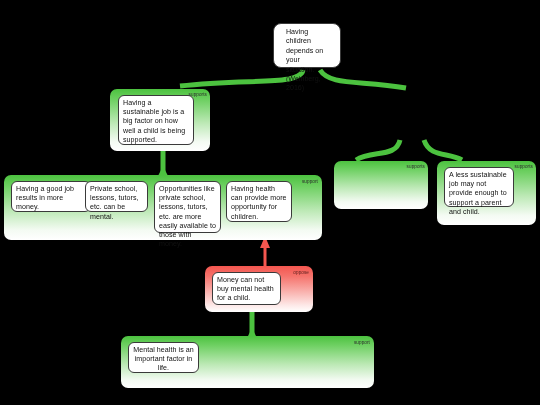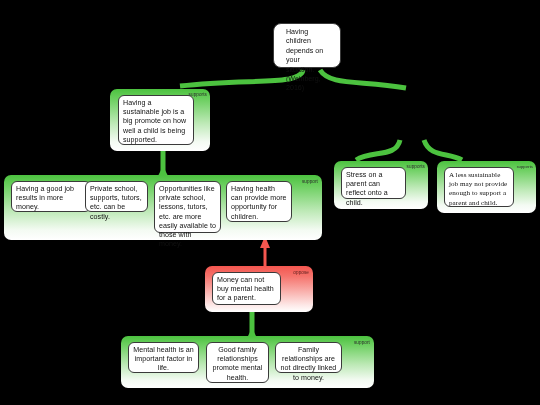--- a/index.html
+++ b/index.html
@@ -38,48 +38,45 @@
     <path d="M424,140 C430,158 448,152 462,160" fill="none" stroke="#4cc23f" stroke-width="5"></path>
     <path d="M265,242 L265,266" fill="none" stroke="#f4564f" stroke-width="3"></path>
     <polygon points="265,236 260,248 270,248" fill="#f4564f"></polygon>
     <path d="M252,312 L252,334" fill="none" stroke="#4cc23f" stroke-width="5"></path>
     <polygon points="252,328 246,340 258,340" fill="#4cc23f"></polygon>
   </svg>
 
   <div class="root" style="left:273px;top:23px;width:68px;height:45px;">Having children depends on your situation. (Weinberg, 2016)</div>
 
   <div class="panel" style="left:110px;top:89px;width:100px;height:62px;">
-    <div class="nodebox" style="left:8px;top:6px;width:76px;height:50px;">Having a sustainable job is a big promote on how well a child is being supported.</div>
+    <div class="nodebox" style="left:8px;top:6px;width:76px;height:50px;">Having a sustainable job is a big factor on how well a child is being supported.</div>
     <div class="badge" style="right:3px;top:3px;">supports</div>
   </div>
 
   <div class="panel" style="left:4px;top:175px;width:318px;height:65px;">
     <div class="nodebox" style="left:7px;top:6px;width:80px;height:31px;">Having a good job results in more money.</div>
-    <div class="nodebox" style="left:81px;top:6px;width:63px;height:31px;">Private school, supports, tutors, etc. can be costly.</div>
+    <div class="nodebox" style="left:81px;top:6px;width:63px;height:31px;">Private school, lessons, tutors, etc. can be mental.</div>
     <div class="nodebox" style="left:150px;top:6px;width:67px;height:52px;">Opportunities like private school, lessons, tutors, etc. are more easily available to those with money.</div>
     <div class="nodebox" style="left:222px;top:6px;width:66px;height:41px;">Having health can provide more opportunity for children.</div>
     <div class="badge" style="right:4px;top:4px;">support</div>
   </div>
 
 
   <div class="panel" style="left:334px;top:161px;width:94px;height:48px;">
-    <div class="nodebox" style="left:7px;top:6px;width:65px;height:32px;">Stress on a parent can reflect onto a child.</div>
     <div class="badge" style="right:3px;top:3px;">supports</div>
   </div>
 
-  <div class="panel" style="left:437px;top:161px;width:99px;height:52px;font-family:Liberation Serif, serif;">
+  <div class="panel" style="left:437px;top:161px;width:99px;height:64px;">
     <div class="nodebox" style="left:7px;top:6px;width:70px;height:40px;">A less sustainable job may not provide enough to support a parent and child.</div>
     <div class="badge" style="right:3px;top:3px;">supports</div>
   </div>
 
   <div class="panel oppose" style="left:205px;top:266px;width:108px;height:46px;">
-    <div class="nodebox" style="left:7px;top:6px;width:69px;height:33px;">Money can not buy mental health for a parent.</div>
+    <div class="nodebox" style="left:7px;top:6px;width:69px;height:33px;">Money can not buy mental health for a child.</div>
     <div class="badge op" style="right:4px;top:4px;">oppose</div>
   </div>
 
   <div class="panel" style="left:121px;top:336px;width:253px;height:52px;text-align:center;">
     <div class="nodebox" style="left:7px;top:6px;width:71px;height:31px;">Mental health is an important factor in life.</div>
-    <div class="nodebox" style="left:85px;top:6px;width:63px;height:41px;">Good family relationships promote mental health.</div>
-    <div class="nodebox" style="left:154px;top:6px;width:67px;height:31px;">Family relationships are not directly linked to money.</div>
     <div class="badge" style="right:4px;top:4px;">support</div>
   </div>
 
 </div>
 
 </body></html>

